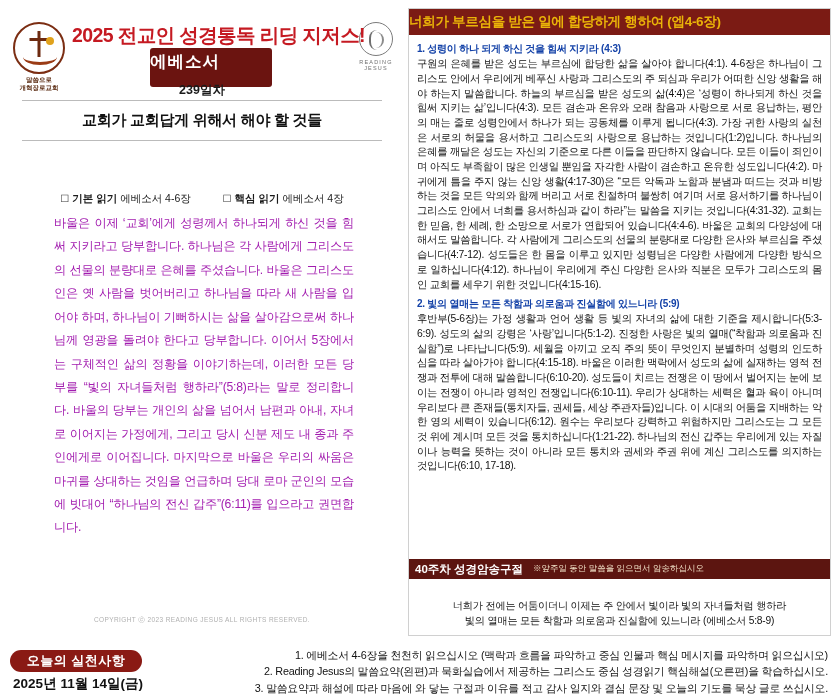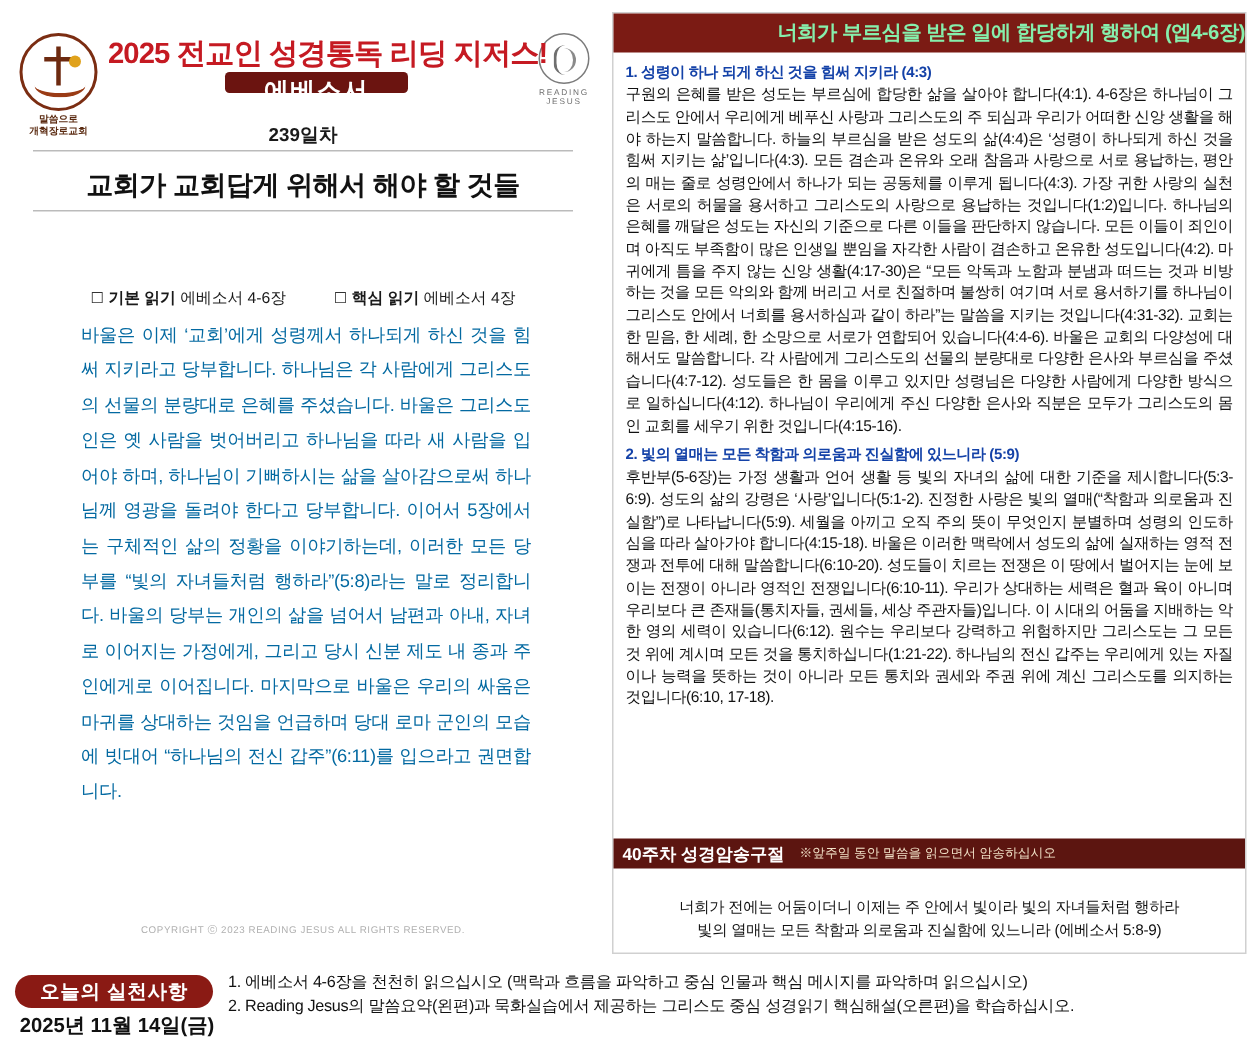--- a/index.html
+++ b/index.html
@@ -117,27 +117,27 @@
     text-align: right;
     font-size: 19.5px;
     font-weight: bold;
     color: #c51a22;
     letter-spacing: -0.6px;
     white-space: nowrap;
   }
   .book-badge {
     position: absolute;
     left: 150px; top: 48px;
-    width: 122px; height: 14px;
+    width: 122px; height: 39px;
     background: #6b1410;
     border-radius: 3px;
     color: #ffffff;
     font-size: 16.5px;
     font-weight: bold;
-    text-align: center;
+    text-align: left;
     line-height: 26px;
     letter-spacing: 1px;
   }
   .day-count {
     position: absolute;
     left: 0; top: 82px;
     width: 404px;
     text-align: center;
     font-size: 12.5px;
     font-weight: bold;
@@ -147,21 +147,21 @@
     position: absolute;
     left: 22px; top: 100px;
     width: 360px; height: 1px;
     background: #bbbbbb;
   }
   .subject {
     position: absolute;
     left: 0; top: 111px;
     width: 404px;
     text-align: center;
-    font-size: 18px;
+    font-size: 15px;
     font-weight: bold;
     color: #111111;
     letter-spacing: -0.3px;
   }
   .hr-mid {
     position: absolute;
     left: 22px; top: 140px;
     width: 360px; height: 1px;
     background: #bbbbbb;
   }
@@ -181,21 +181,21 @@
   }
   .read-row .lbl { font-weight: bold; }
   .read-row .gap { display: inline-block; width: 26px; }
 
   .body-text {
     position: absolute;
     left: 54px; top: 212px;
     width: 300px;
     font-size: 12.2px;
     line-height: 1.92;
-    color: #0369a1;
+    color: #a21caf;
     text-align: justify;
     letter-spacing: -0.2px;
   }
 
   .copyright {
     position: absolute;
     left: 0; top: 616px;
     width: 404px;
     text-align: center;
     font-size: 6.5px;
@@ -207,24 +207,24 @@
   .right-col {
     position: absolute;
     left: 408px; top: 8px;
     width: 423px; height: 628px;
     border: 1px solid #d0d0d0;
     background: #ffffff;
   }
   .rc-header {
     height: 26px;
     background: #7b1b14;
-    color: #86efac;
+    color: #eab308;
     font-size: 13.5px;
     font-weight: bold;
-    text-align: right;
+    text-align: left;
     line-height: 26px;
     letter-spacing: -0.3px;
   }
   .rc-body {
     padding: 5px 8px 0 8px;
     font-size: 10.35px;
     line-height: 1.42;
     color: #111111;
     text-align: justify;
     letter-spacing: -0.25px;
@@ -301,20 +301,21 @@
     color: #111;
   }
   .footer-list {
     position: absolute;
     left: 152px; top: 7px;
     width: 676px;
     font-size: 10.8px;
     line-height: 1.52;
     color: #111;
     letter-spacing: -0.2px;
+    text-align: right;
   }
   .footer-list div { white-space: nowrap; }
 </style>
 </head>
 <body>
 
 <div id="page">
 
   <div class="left-col">
 
@@ -377,16 +378,17 @@
     </div>
     <div class="memo-text">너희가 전에는 어둠이더니 이제는 주 안에서 빛이라 빛의 자녀들처럼 행하라<br>빛의 열매는 모든 착함과 의로움과 진실함에 있느니라 (에베소서 5:8-9)</div>
   </div>
 
   <div class="footer">
     <div class="footer-ribbon">오늘의 실천사항</div>
     <div class="footer-date">2025년 11월 14일(금)</div>
     <div class="footer-list">
       <div>1. 에베소서 4-6장을 천천히 읽으십시오 (맥락과 흐름을 파악하고 중심 인물과 핵심 메시지를 파악하며 읽으십시오)</div>
       <div>2. Reading Jesus의 말씀요약(왼편)과 묵화실습에서 제공하는 그리스도 중심 성경읽기 핵심해설(오른편)을 학습하십시오.</div>
+      <div>3. 말씀요약과 해설에 따라 마음에 와 닿는 구절과 이유를 적고 감사 일지와 결심 문장 및 오늘의 기도를 묵상 글로 쓰십시오.</div>
     </div>
   </div>
 
 </div>
 
 </body></html>

